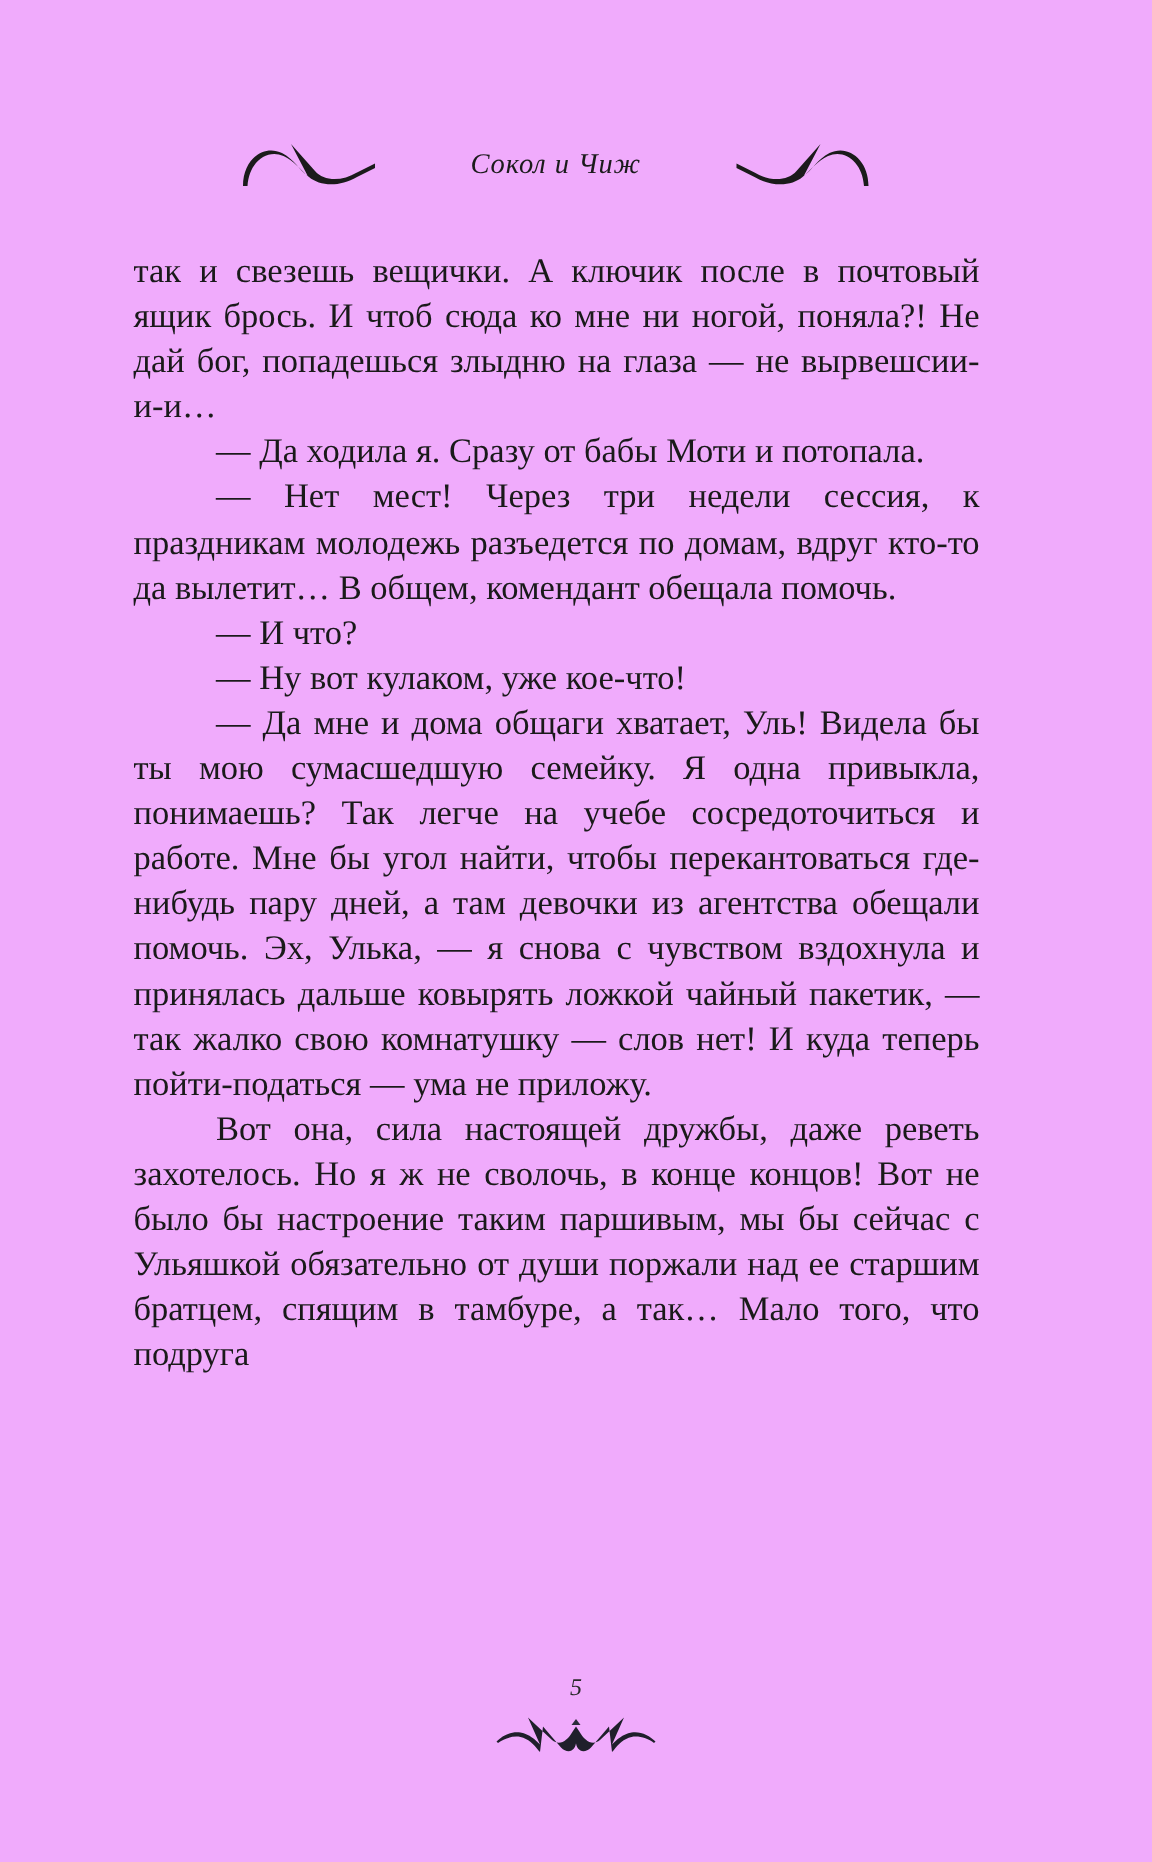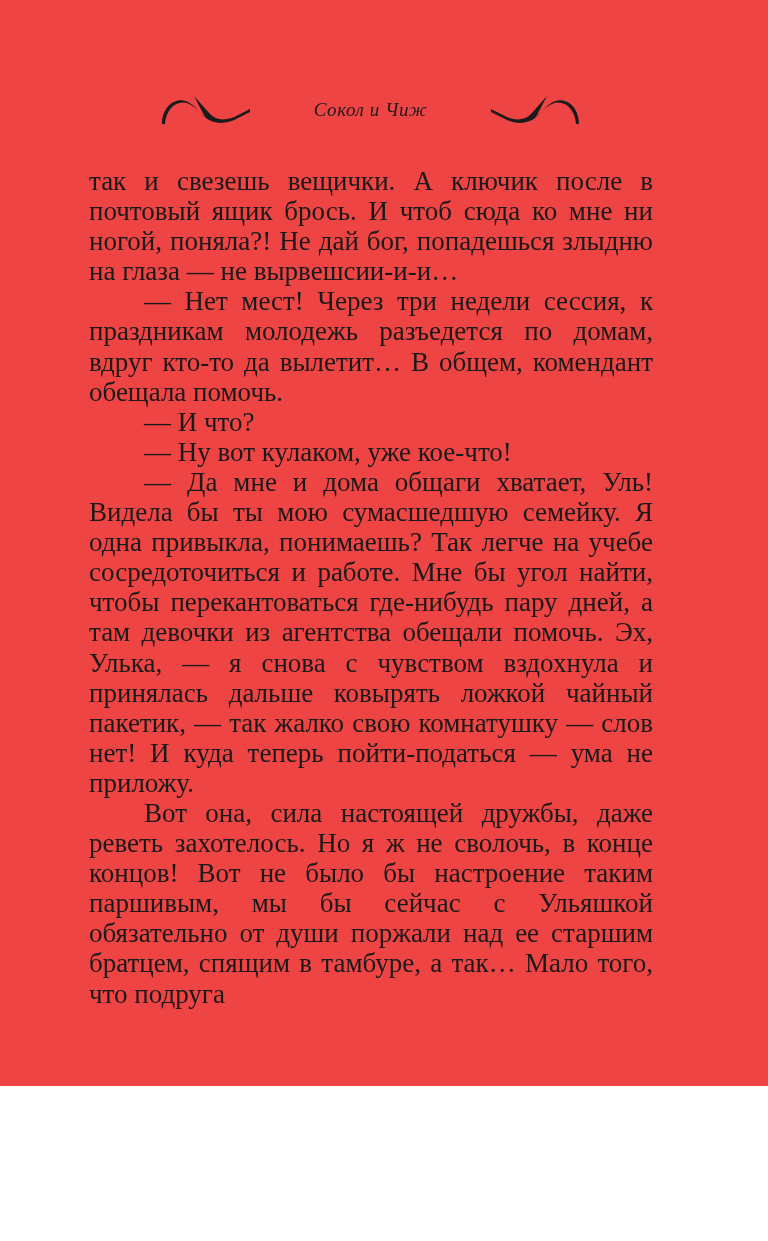--- a/index.html
+++ b/index.html
@@ -3,22 +3,22 @@
 <meta charset="utf-8">
 <style>
   html, body {
     margin: 0;
     padding: 0;
     background: #ffffff;
   }
   .page {
     position: relative;
     width: 768px;
-    height: 1086px;
-    background: #ef4444;
+    height: 1241px;
+    background: #f0abfc;
     overflow: hidden;
     font-family: "Liberation Serif", "DejaVu Serif", serif;
     color: #1a1a1a;
   }
 
   
   .running-head {
     position: absolute;
     top: 88px;
     left: 89px;
@@ -44,21 +44,21 @@
   }
   .ornament-side svg { display: block; width: 100%; height: 100%; }
   .orn-mirror { transform: scaleX(-1); }
 
   
   .body-text {
     position: absolute;
     top: 166px;
     left: 89px;
     width: 564px;
-    font-size: 27px;
+    font-size: 23px;
     line-height: 30.1px;
     text-align: justify;
     text-justify: inter-word;
     hyphens: manual;
     color: #1a1a1a;
   }
   .body-text p {
     margin: 0;
     text-indent: 55px;
   }
@@ -103,20 +103,21 @@
     <span class="head-title">Сокол и Чиж</span>
     <span class="ornament-side orn-mirror">
       <svg viewBox="0 0 112 40" xmlns="http://www.w3.org/2000/svg">
         <path d="M4 34 C4 16, 18 6, 30 12 C38 16, 42 24, 47 27 L36 6 L52 24 C58 31, 70 31, 80 25 L92 19 L92 22 L80 28 C68 35, 55 34, 48 28 C42 23, 38 17, 31 14 C20 9, 8 18, 7 34 Z" fill="#1b1b1b"></path>
       </svg>
     </span>
   </div>
 
   <div class="body-text">
     <p class="no-indent">так и свезешь вещички. А ключик после в почтовый ящик брось. И чтоб сюда ко мне ни ногой, поняла?! Не дай бог, попадешься злыдню на глаза — не вырвешсии-и-и…</p>
+    <p>— Да ходила я. Сразу от бабы Моти и потопала.</p>
     <p>— Нет мест! Через три недели сессия, к праздникам молодежь разъедется по домам, вдруг кто-то да вылетит… В общем, комендант обещала помочь.</p>
     <p>— И что?</p>
     <p>— Ну вот кулаком, уже кое-что!</p>
     <p>— Да мне и дома общаги хватает, Уль! Видела бы ты мою сумасшедшую семейку. Я одна привыкла, понимаешь? Так легче на учебе сосредоточиться и работе. Мне бы угол найти, чтобы перекантоваться где-нибудь пару дней, а там девочки из агентства обещали помочь. Эх, Улька, — я снова с чувством вздохнула и принялась дальше ковырять ложкой чайный пакетик, — так жалко свою комнатушку — слов нет! И куда теперь пойти-податься — ума не приложу.</p>
     <p>Вот она, сила настоящей дружбы, даже реветь захотелось. Но я ж не сволочь, в конце концов! Вот не было бы настроение таким паршивым, мы бы сейчас с Ульяшкой обязательно от души поржали над ее старшим братцем, спящим в тамбуре, а так… Мало того, что подруга</p>
   </div>
 
   <div class="footer">
     <div class="folio">5</div>
     <div class="ornament-foot">

